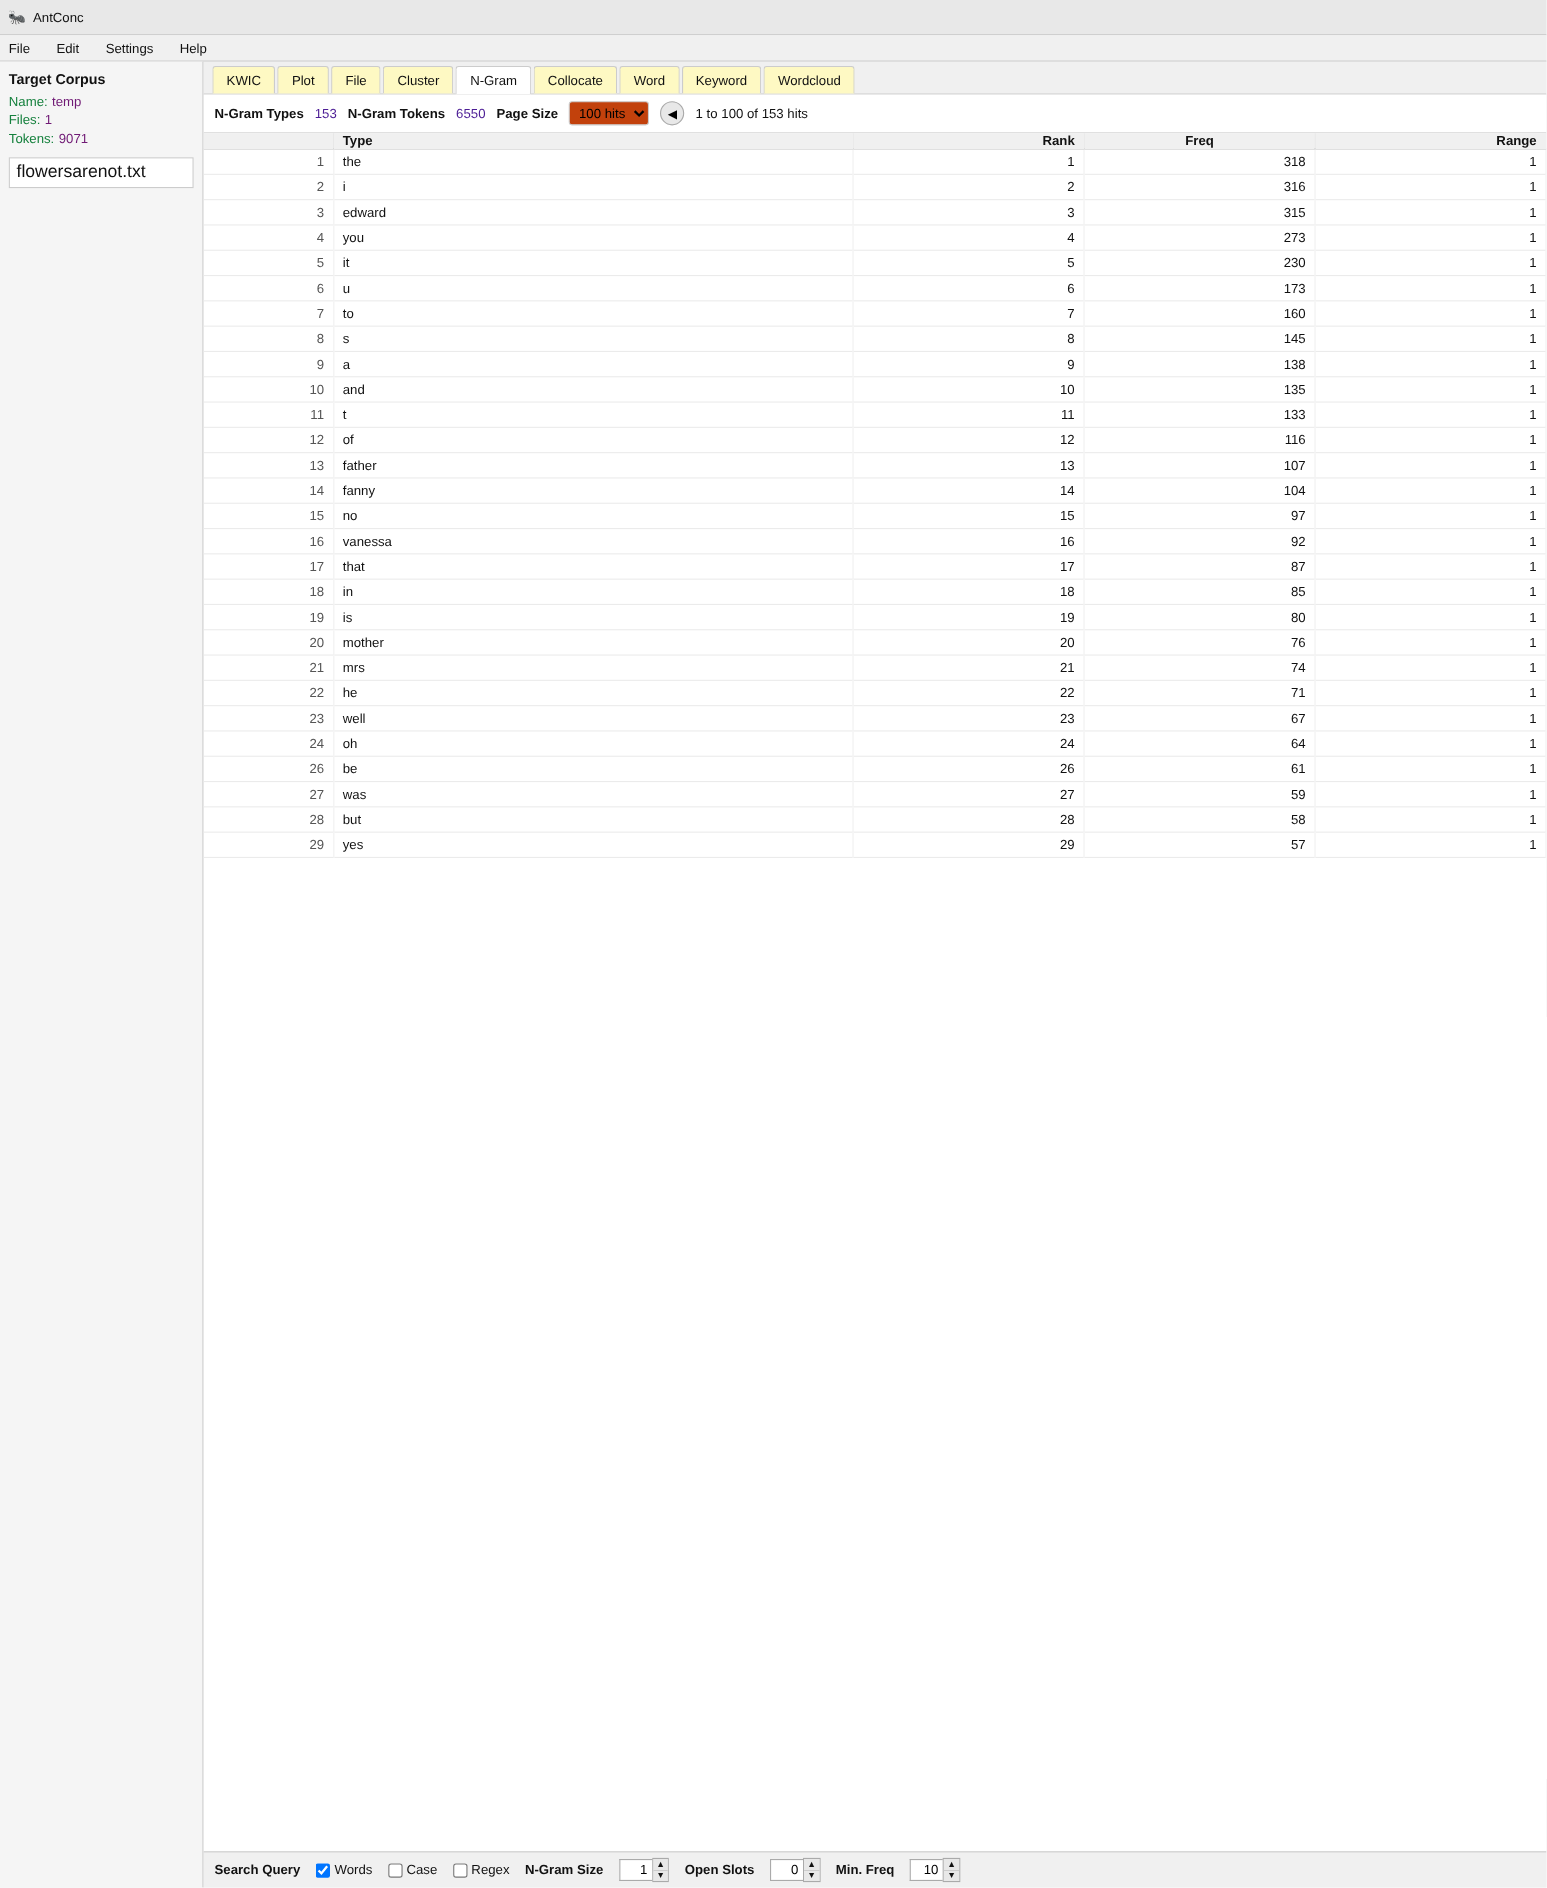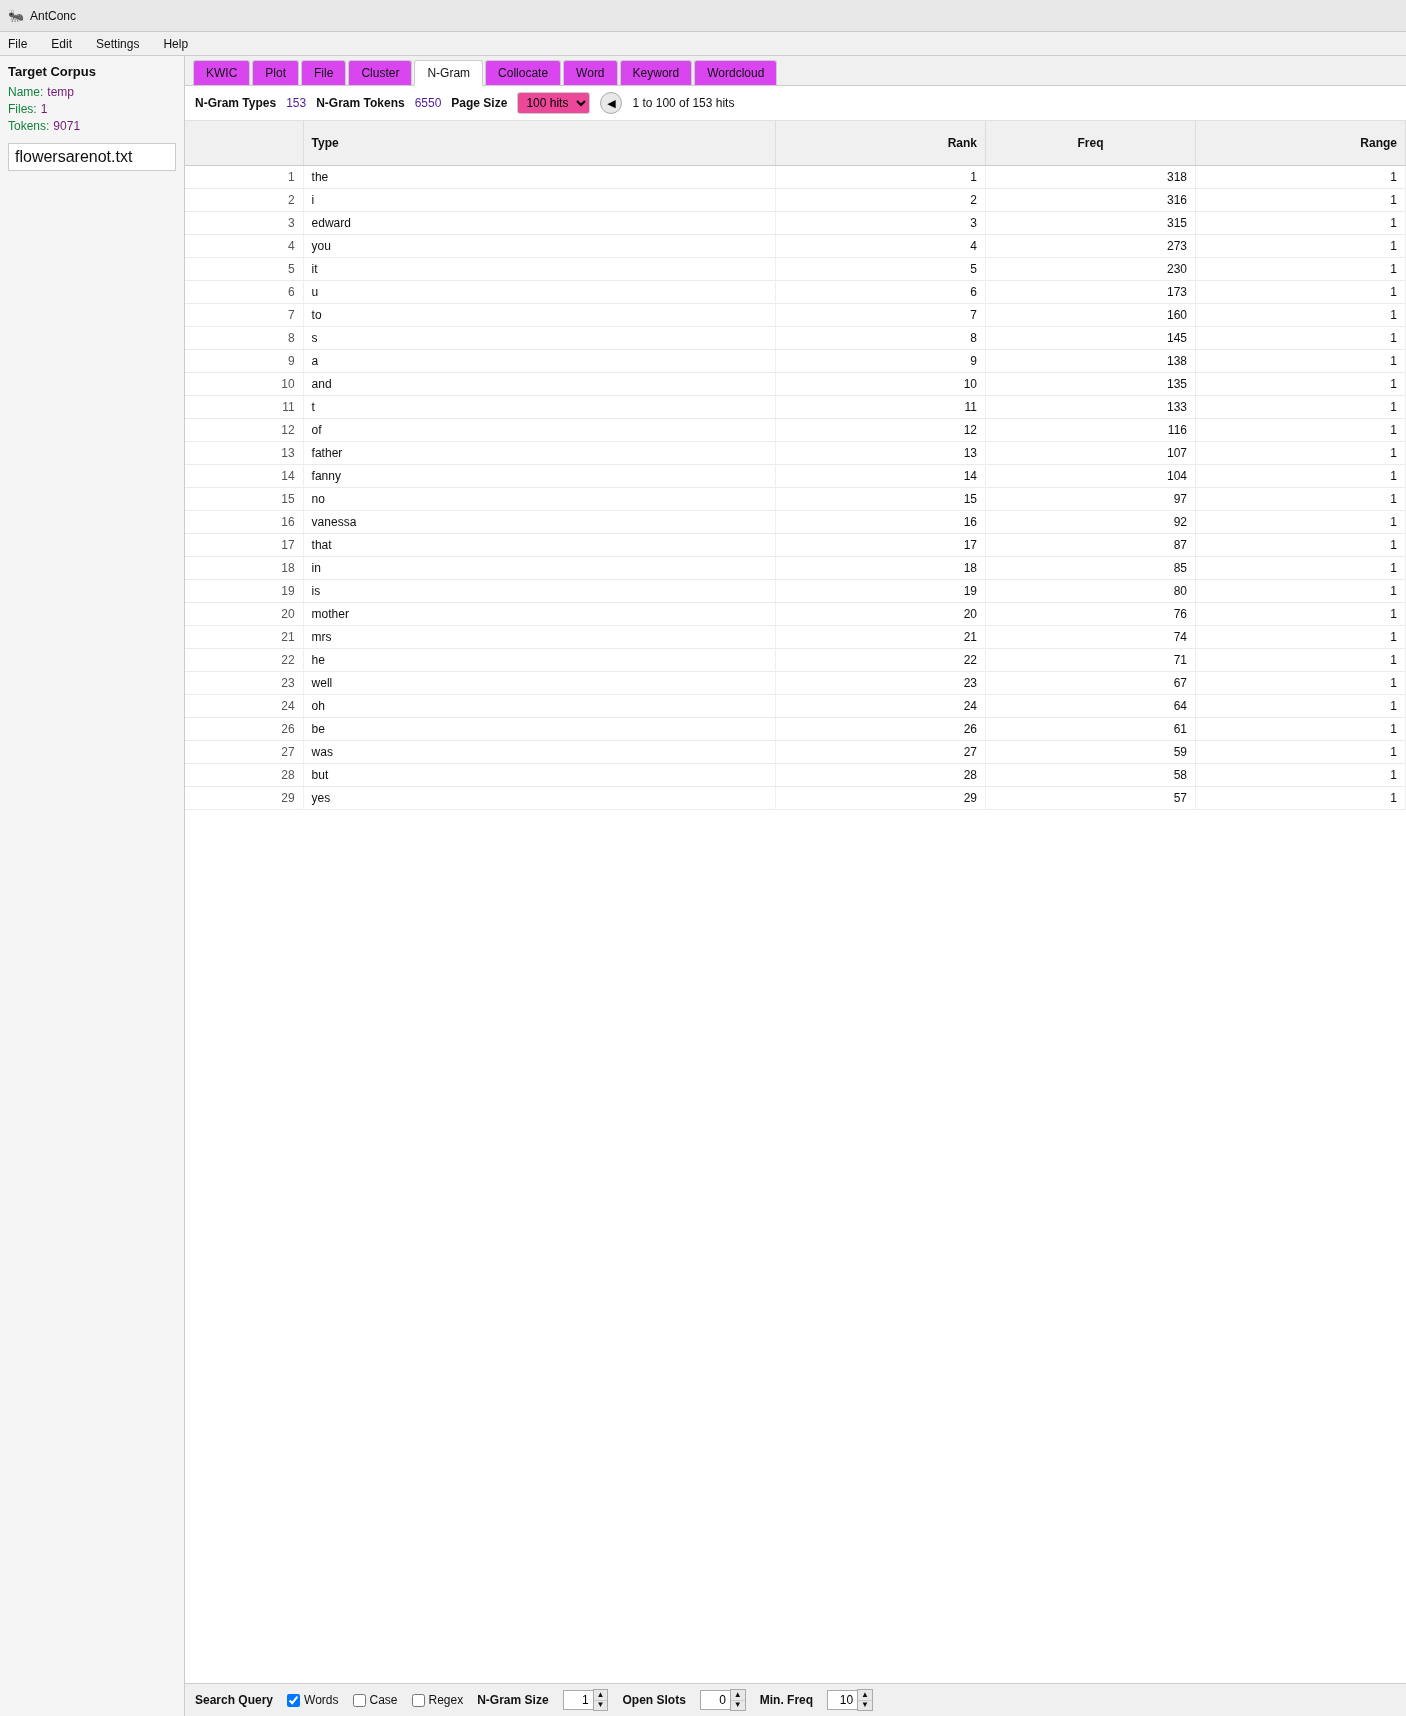--- a/index.html
+++ b/index.html
@@ -72,21 +72,21 @@
       align-items: center;
       border-bottom: 1px solid #ccc;
       padding: 4px 8px 0 8px;
       gap: 2px;
     }
     .tab {
       padding: 5px 12px;
       font-size: 12px;
       border: 1px solid #ccc;
       border-bottom: none;
-      background: #d946ef;
+      background: #fef9c3;
       cursor: pointer;
       border-radius: 3px 3px 0 0;
     }
     .tab.active {
       background: white;
       border-bottom: 1px solid white;
       margin-bottom: -1px;
       font-weight: 500;
     }
 
@@ -97,21 +97,21 @@
       display: flex;
       align-items: center;
       gap: 10px;
       border-bottom: 1px solid #e0e0e0;
       font-size: 12px;
     }
     .stats-label { font-weight: bold; }
     .stats-value { color: #4c1d95; }
     .page-size-select {
       border: 1px solid #ccc;
-      background: #ec4899;
+      background: #c2410c;
       padding: 2px 4px;
       font-size: 12px;
       border-radius: 3px;
       cursor: pointer;
     }
     .nav-btn {
       width: 22px; height: 22px;
       border: 1px solid #aaa;
       background: #e8e8e8;
       border-radius: 50%;
@@ -129,21 +129,21 @@
     }
     table {
       width: 100%;
       border-collapse: collapse;
       font-size: 12px;
     }
     thead th {
       background: #f0f0f0;
       border-bottom: 1px solid #ccc;
       border-right: 1px solid #ddd;
-      padding: 15px 8px;
+      padding: 0 8px;
       text-align: left;
       font-weight: 600;
       position: sticky;
       top: 0;
     }
     thead th:first-child { width: 45px; text-align: right; }
     thead th:nth-child(2) { width: 180px; }
     thead th:nth-child(3) { width: 80px; text-align: right; }
     thead th:nth-child(4) { width: 80px; text-align: center; }
     thead th:nth-child(5) { width: 80px; text-align: right; }

